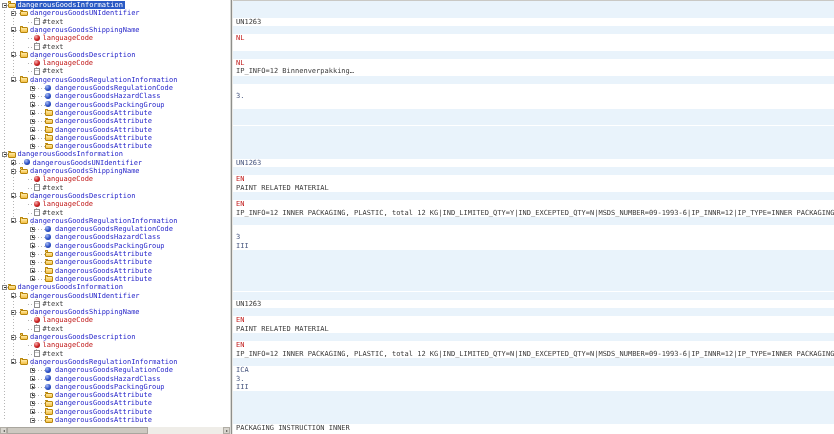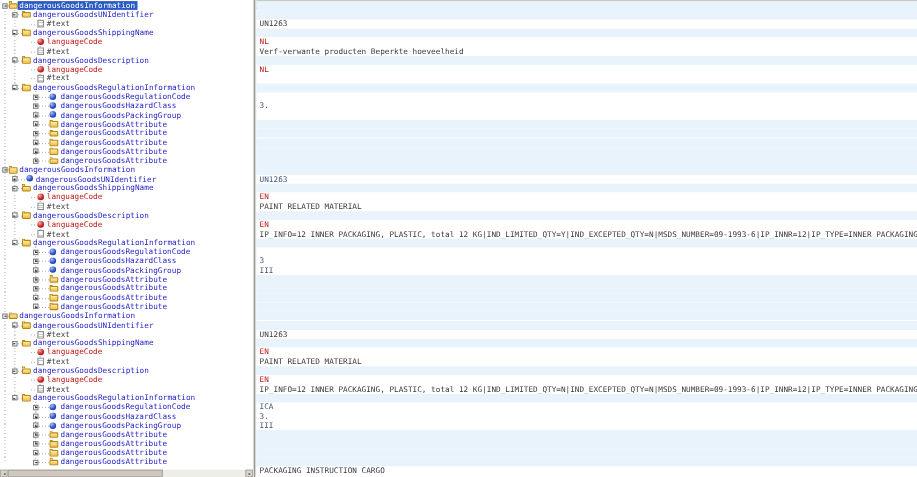--- a/index.html
+++ b/index.html
@@ -486,23 +486,23 @@
   <div id="splitter"></div>
 
   <div id="value-panel">
     <div id="value-editor"></div>
 
   <div class="vrow bg-container" style="top: 1px;"></div>
       <div class="vrow bg-container" style="top: 9.3px;"></div>
       <div class="vrow bg-leaf" style="top: 17.6px;"><span class="vk-text">UN1263</span></div>
       <div class="vrow bg-container" style="top: 25.9px;"></div>
       <div class="vrow bg-leaf" style="top: 34.2px;"><span class="vk-attr">NL</span></div>
-      <div class="vrow bg-leaf" style="top: 42.5px;"><span class="vk-text">Verf-verwante producten Beperkte hoeveelheid</span></div>
       <div class="vrow bg-container" style="top: 50.8px;"></div>
       <div class="vrow bg-leaf" style="top: 59.1px;"><span class="vk-attr">NL</span></div>
+      <div class="vrow bg-leaf" style="top: 67.4px;"><span class="vk-text">IP_INFO=12 Binnenverpakking…</span></div>
       <div class="vrow bg-container" style="top: 75.7px;"></div>
       <div class="vrow bg-leaf" style="top: 92.3px;"><span class="vk-elem">3.</span></div>
       <div class="vrow bg-container" style="top: 108.9px;"></div>
       <div class="vrow bg-container" style="top: 117.2px;"></div>
       <div class="vrow bg-container" style="top: 125.5px;"></div>
       <div class="vrow bg-container" style="top: 133.8px;"></div>
       <div class="vrow bg-container" style="top: 142.1px;"></div>
       <div class="vrow bg-container" style="top: 150.4px;"></div>
       <div class="vrow bg-leaf" style="top: 158.7px;"><span class="vk-elem">UN1263</span></div>
       <div class="vrow bg-container" style="top: 167px;"></div>
@@ -528,16 +528,16 @@
       <div class="vrow bg-leaf" style="top: 341.3px;"><span class="vk-attr">EN</span></div>
       <div class="vrow bg-leaf" style="top: 349.6px;"><span class="vk-text">IP_INFO=12 INNER PACKAGING, PLASTIC, total 12 KG|IND_LIMITED_QTY=N|IND_EXCEPTED_QTY=N|MSDS_NUMBER=09-1993-6|IP_INNR=12|IP_TYPE=INNER PACKAGING,</span></div>
       <div class="vrow bg-container" style="top: 357.9px;"></div>
       <div class="vrow bg-leaf" style="top: 366.2px;"><span class="vk-elem">ICA</span></div>
       <div class="vrow bg-leaf" style="top: 374.5px;"><span class="vk-elem">3.</span></div>
       <div class="vrow bg-leaf" style="top: 382.8px;"><span class="vk-elem">III</span></div>
       <div class="vrow bg-container" style="top: 391.1px;"></div>
       <div class="vrow bg-container" style="top: 399.4px;"></div>
       <div class="vrow bg-container" style="top: 407.7px;"></div>
       <div class="vrow bg-container" style="top: 416px;"></div>
-      <div class="vrow bg-leaf" style="top: 424.3px;"><span class="vk-text">PACKAGING INSTRUCTION CARGO</span></div>
+      <div class="vrow bg-leaf" style="top: 424.3px;"><span class="vk-text">PACKAGING INSTRUCTION INNER</span></div>
     </div>
 
 </div>
 
 </body></html>

